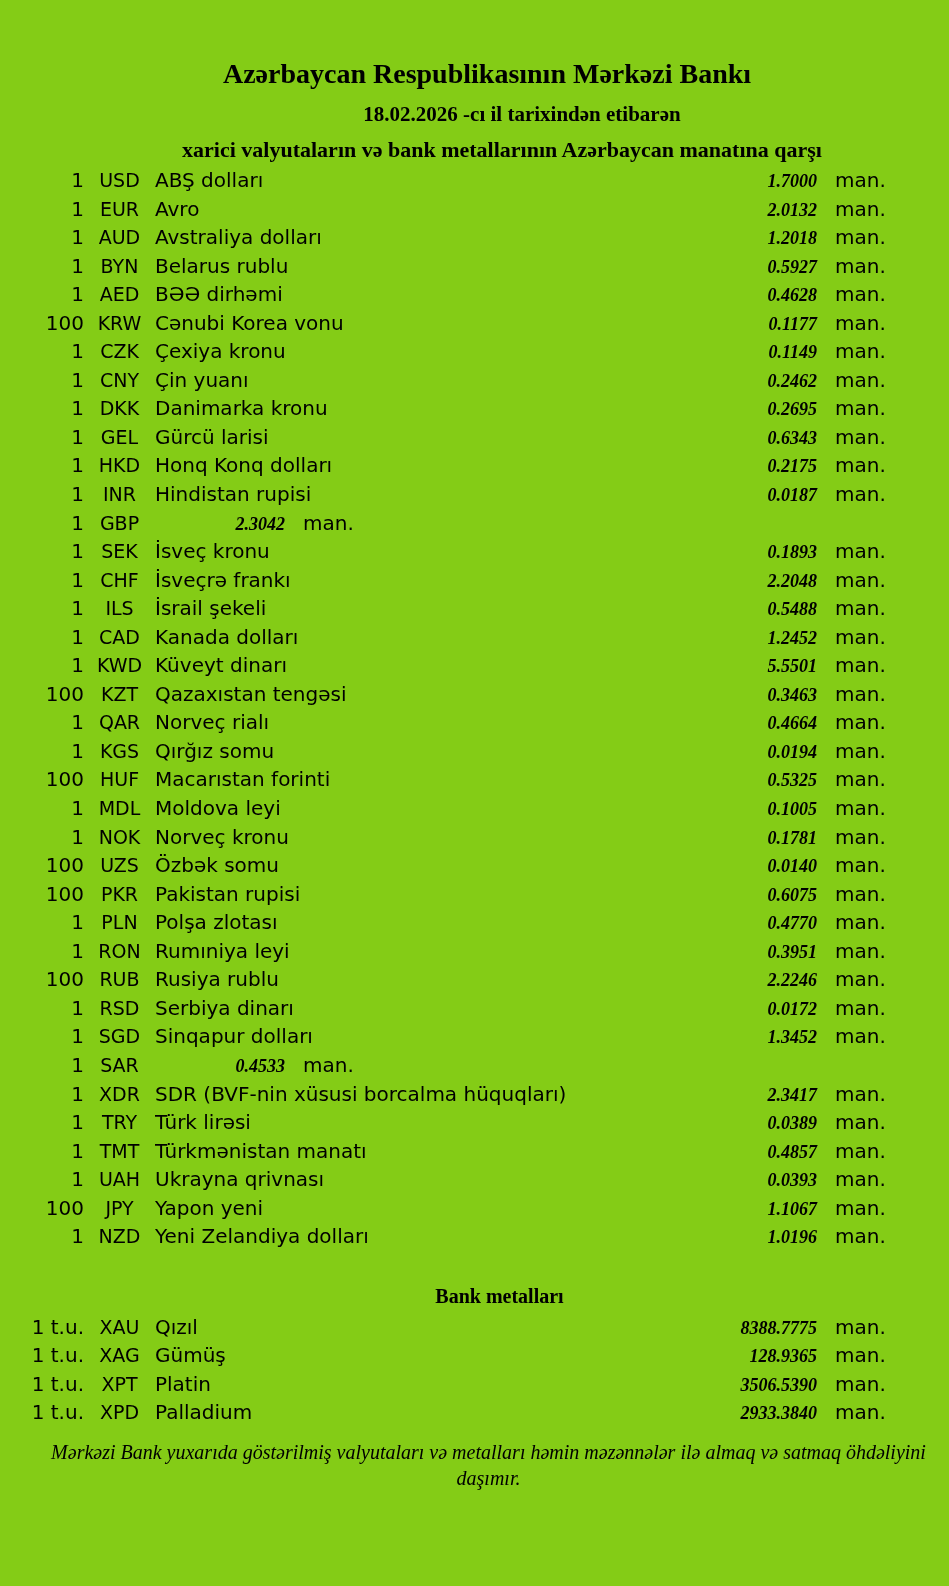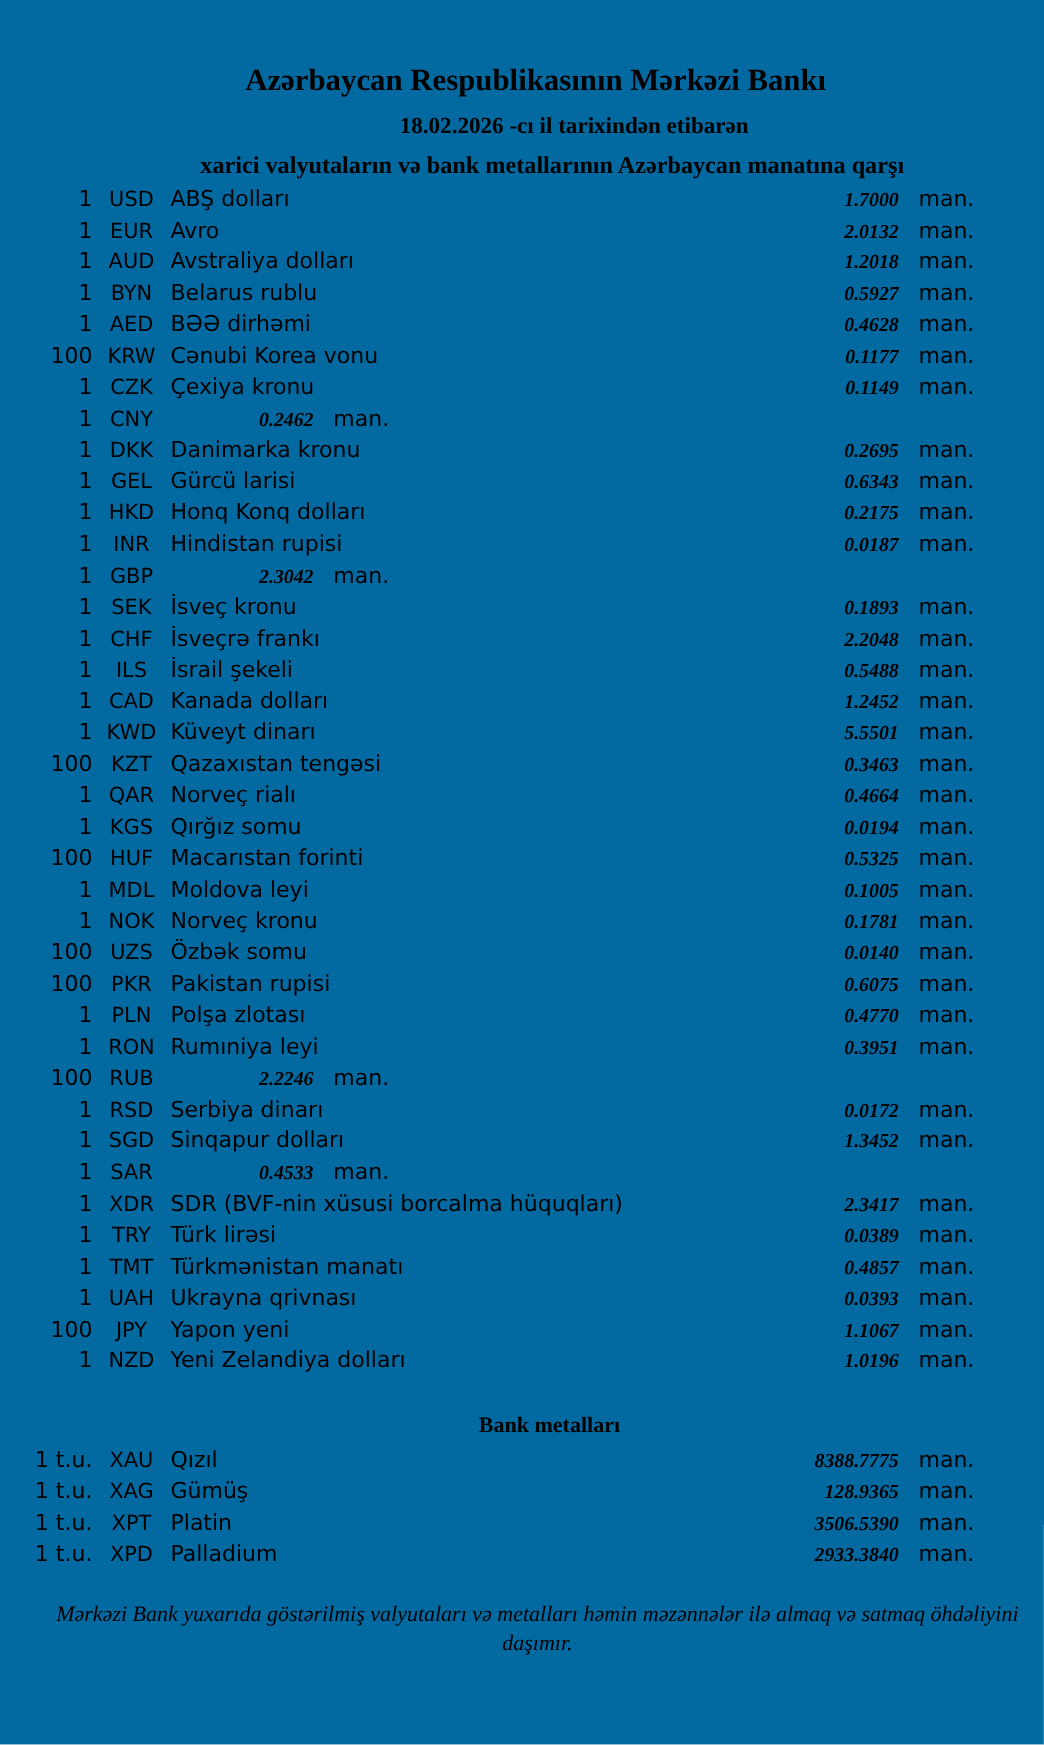--- a/index.html
+++ b/index.html
@@ -1,20 +1,20 @@
 <!DOCTYPE html>
 <html><head>
 <meta charset="utf-8">
 <style>
   html, body { margin: 0; padding: 0; background: #ffffff; }
   .page {
     position: relative;
     width: 949px;
     height: 1586px;
-    background: #0369a1;
+    background: #84cc16;
     color: #000000;
     font-family: "DejaVu Sans", sans-serif;
     overflow: hidden;
     box-sizing: border-box;
   }
 
   .doc-title {
     margin: 0;
     padding-top: 57px;
     padding-left: 25px;
@@ -68,21 +68,21 @@
   .c-rate {
     width: 130px; flex: none; text-align: right;
     font-family: "Liberation Serif", serif;
     font-style: italic;
     font-weight: bold;
     font-size: 18px;
   }
   .c-unit { width: 46px; flex: none; margin-left: 18px; text-align: left; }
 
   .footer-note {
-    margin-top: 26px;
+    margin-top: 10px;
     text-align: center;
     font-family: "Liberation Serif", serif;
     font-style: italic;
     font-size: 20px;
     line-height: 26px;
     padding-left: 28px;
   }
 </style>
 </head>
 <body>
@@ -148,20 +148,21 @@
         <span class="c-qty">1</span>
         <span class="c-code">CZK</span>
         <span class="c-name">Çexiya kronu</span>
         <span class="c-rate">0.1149</span>
         <span class="c-unit">man.</span>
       </div>
 
       <div class="row">
         <span class="c-qty">1</span>
         <span class="c-code">CNY</span>
+        <span class="c-name">Çin yuanı</span>
         <span class="c-rate">0.2462</span>
         <span class="c-unit">man.</span>
       </div>
 
       <div class="row">
         <span class="c-qty">1</span>
         <span class="c-code">DKK</span>
         <span class="c-name">Danimarka kronu</span>
         <span class="c-rate">0.2695</span>
         <span class="c-unit">man.</span>
@@ -314,20 +315,21 @@
         <span class="c-qty">1</span>
         <span class="c-code">RON</span>
         <span class="c-name">Rumıniya leyi</span>
         <span class="c-rate">0.3951</span>
         <span class="c-unit">man.</span>
       </div>
 
       <div class="row">
         <span class="c-qty">100</span>
         <span class="c-code">RUB</span>
+        <span class="c-name">Rusiya rublu</span>
         <span class="c-rate">2.2246</span>
         <span class="c-unit">man.</span>
       </div>
 
       <div class="row">
         <span class="c-qty">1</span>
         <span class="c-code">RSD</span>
         <span class="c-name">Serbiya dinarı</span>
         <span class="c-rate">0.0172</span>
         <span class="c-unit">man.</span>

